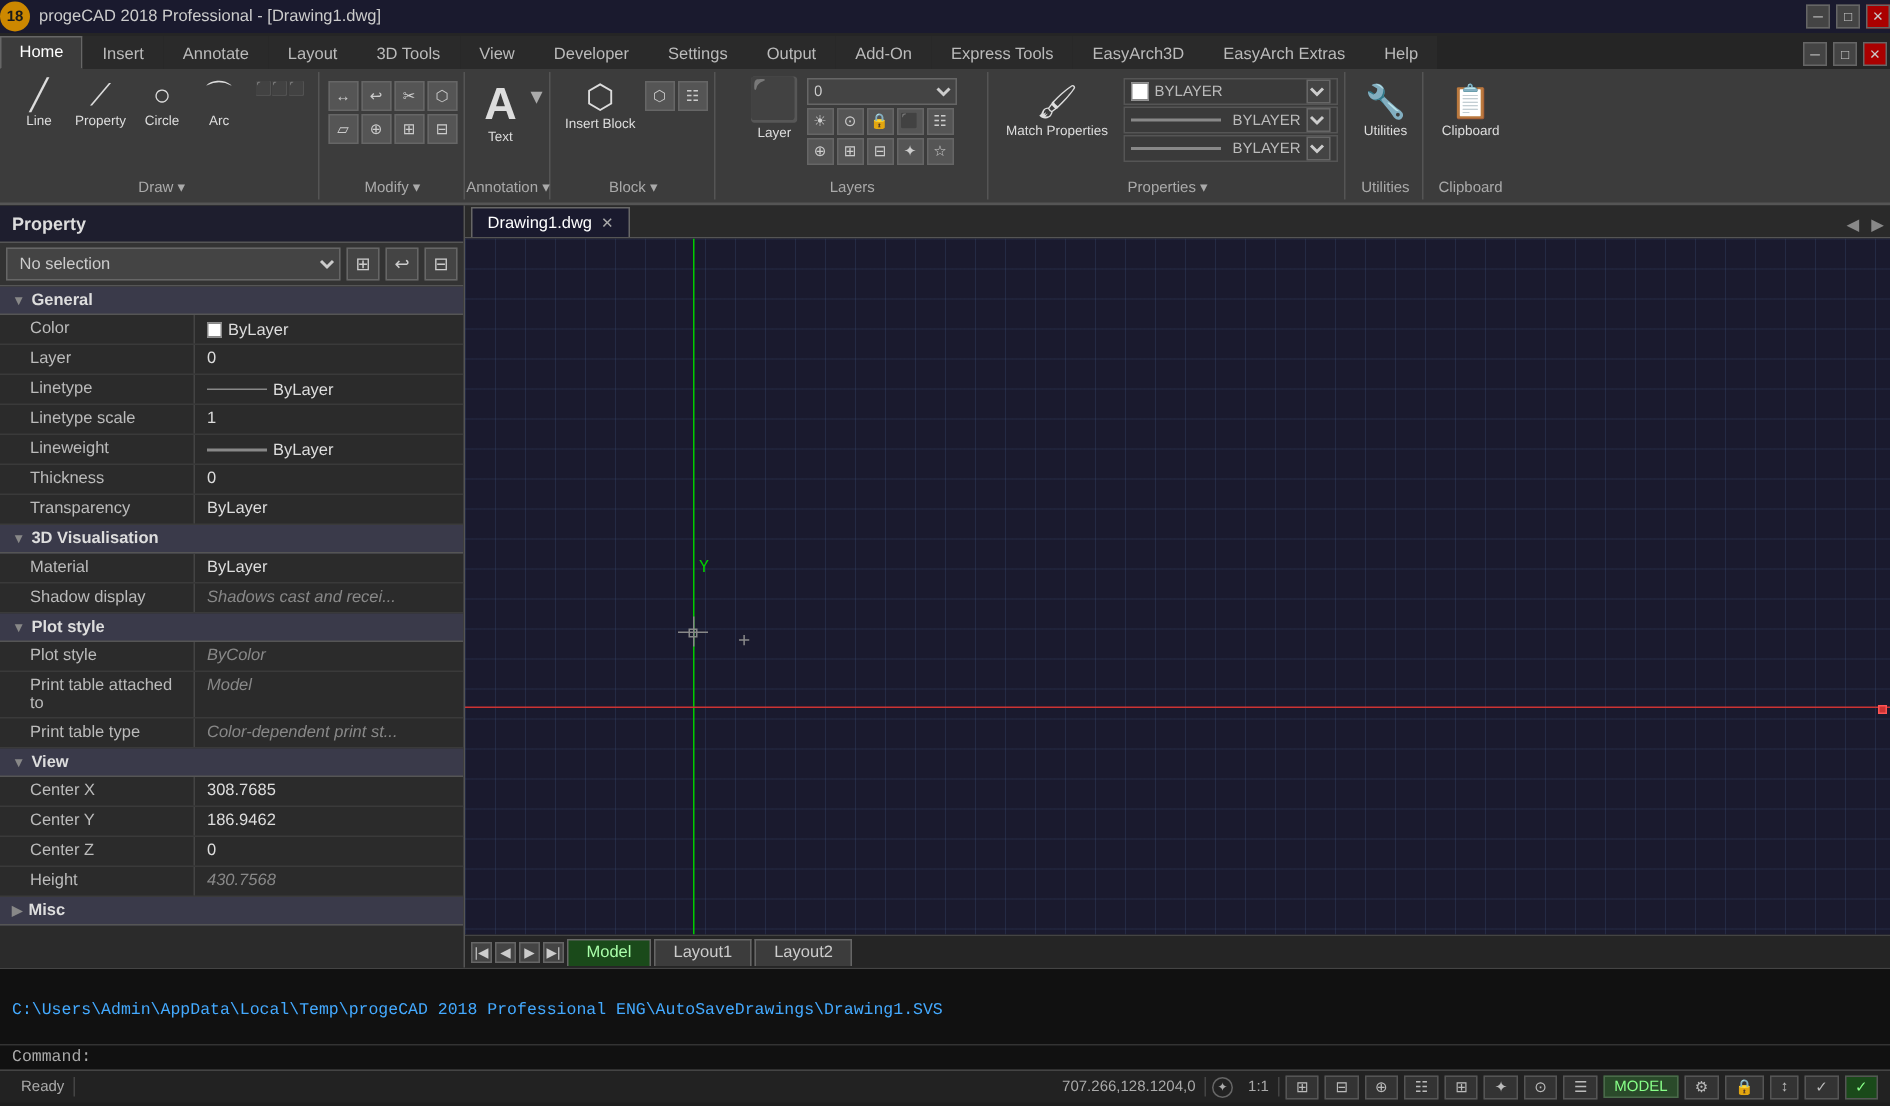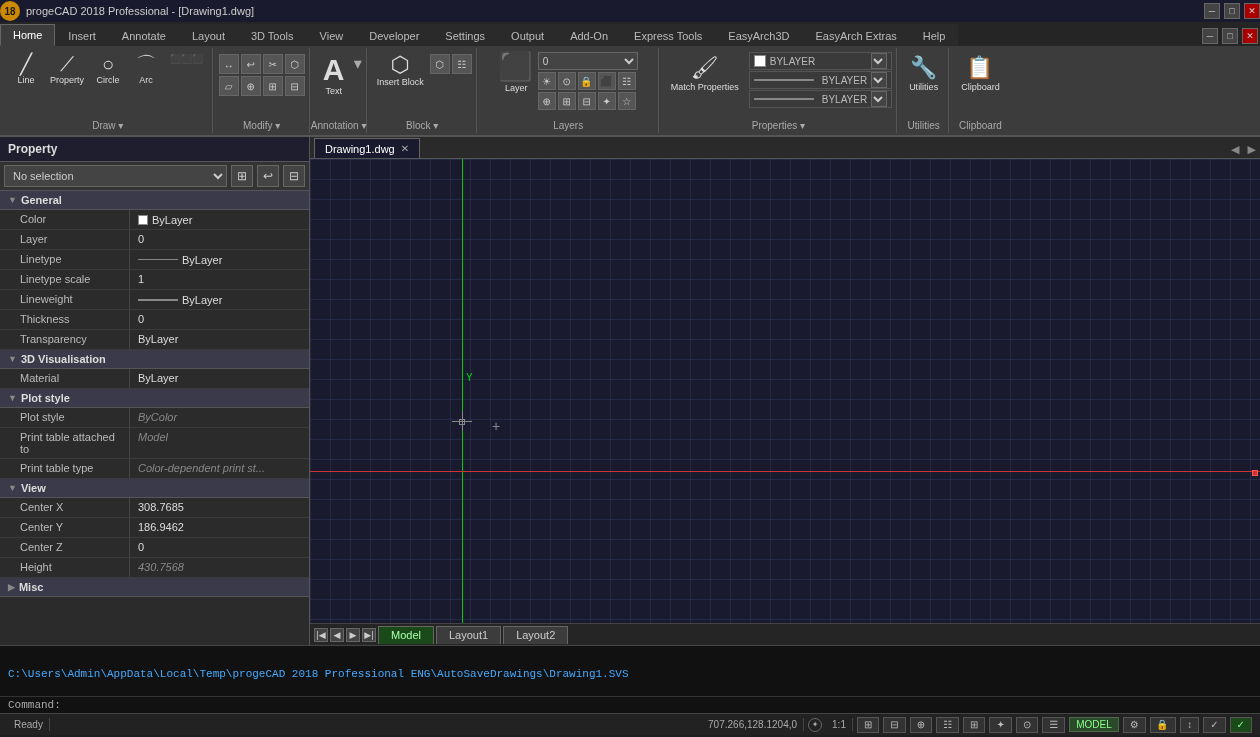--- a/index.html
+++ b/index.html
@@ -618,20 +618,24 @@
       </div>
 
       <div class="prop-section-header">
         <span class="collapse-arrow">▼</span>
         <span>3D Visualisation</span>
       </div>
       <div class="prop-row">
         <div class="prop-label">Material</div>
         <div class="prop-value">ByLayer</div>
       </div>
+      <div class="prop-row">
+        <div class="prop-label">Shadow display</div>
+        <div class="prop-value greyed">Shadows cast and recei...</div>
+      </div>
 
       <div class="prop-section-header">
         <span class="collapse-arrow">▼</span>
         <span>Plot style</span>
       </div>
       <div class="prop-row">
         <div class="prop-label">Plot style</div>
         <div class="prop-value greyed">ByColor</div>
       </div>
       <div class="prop-row">

